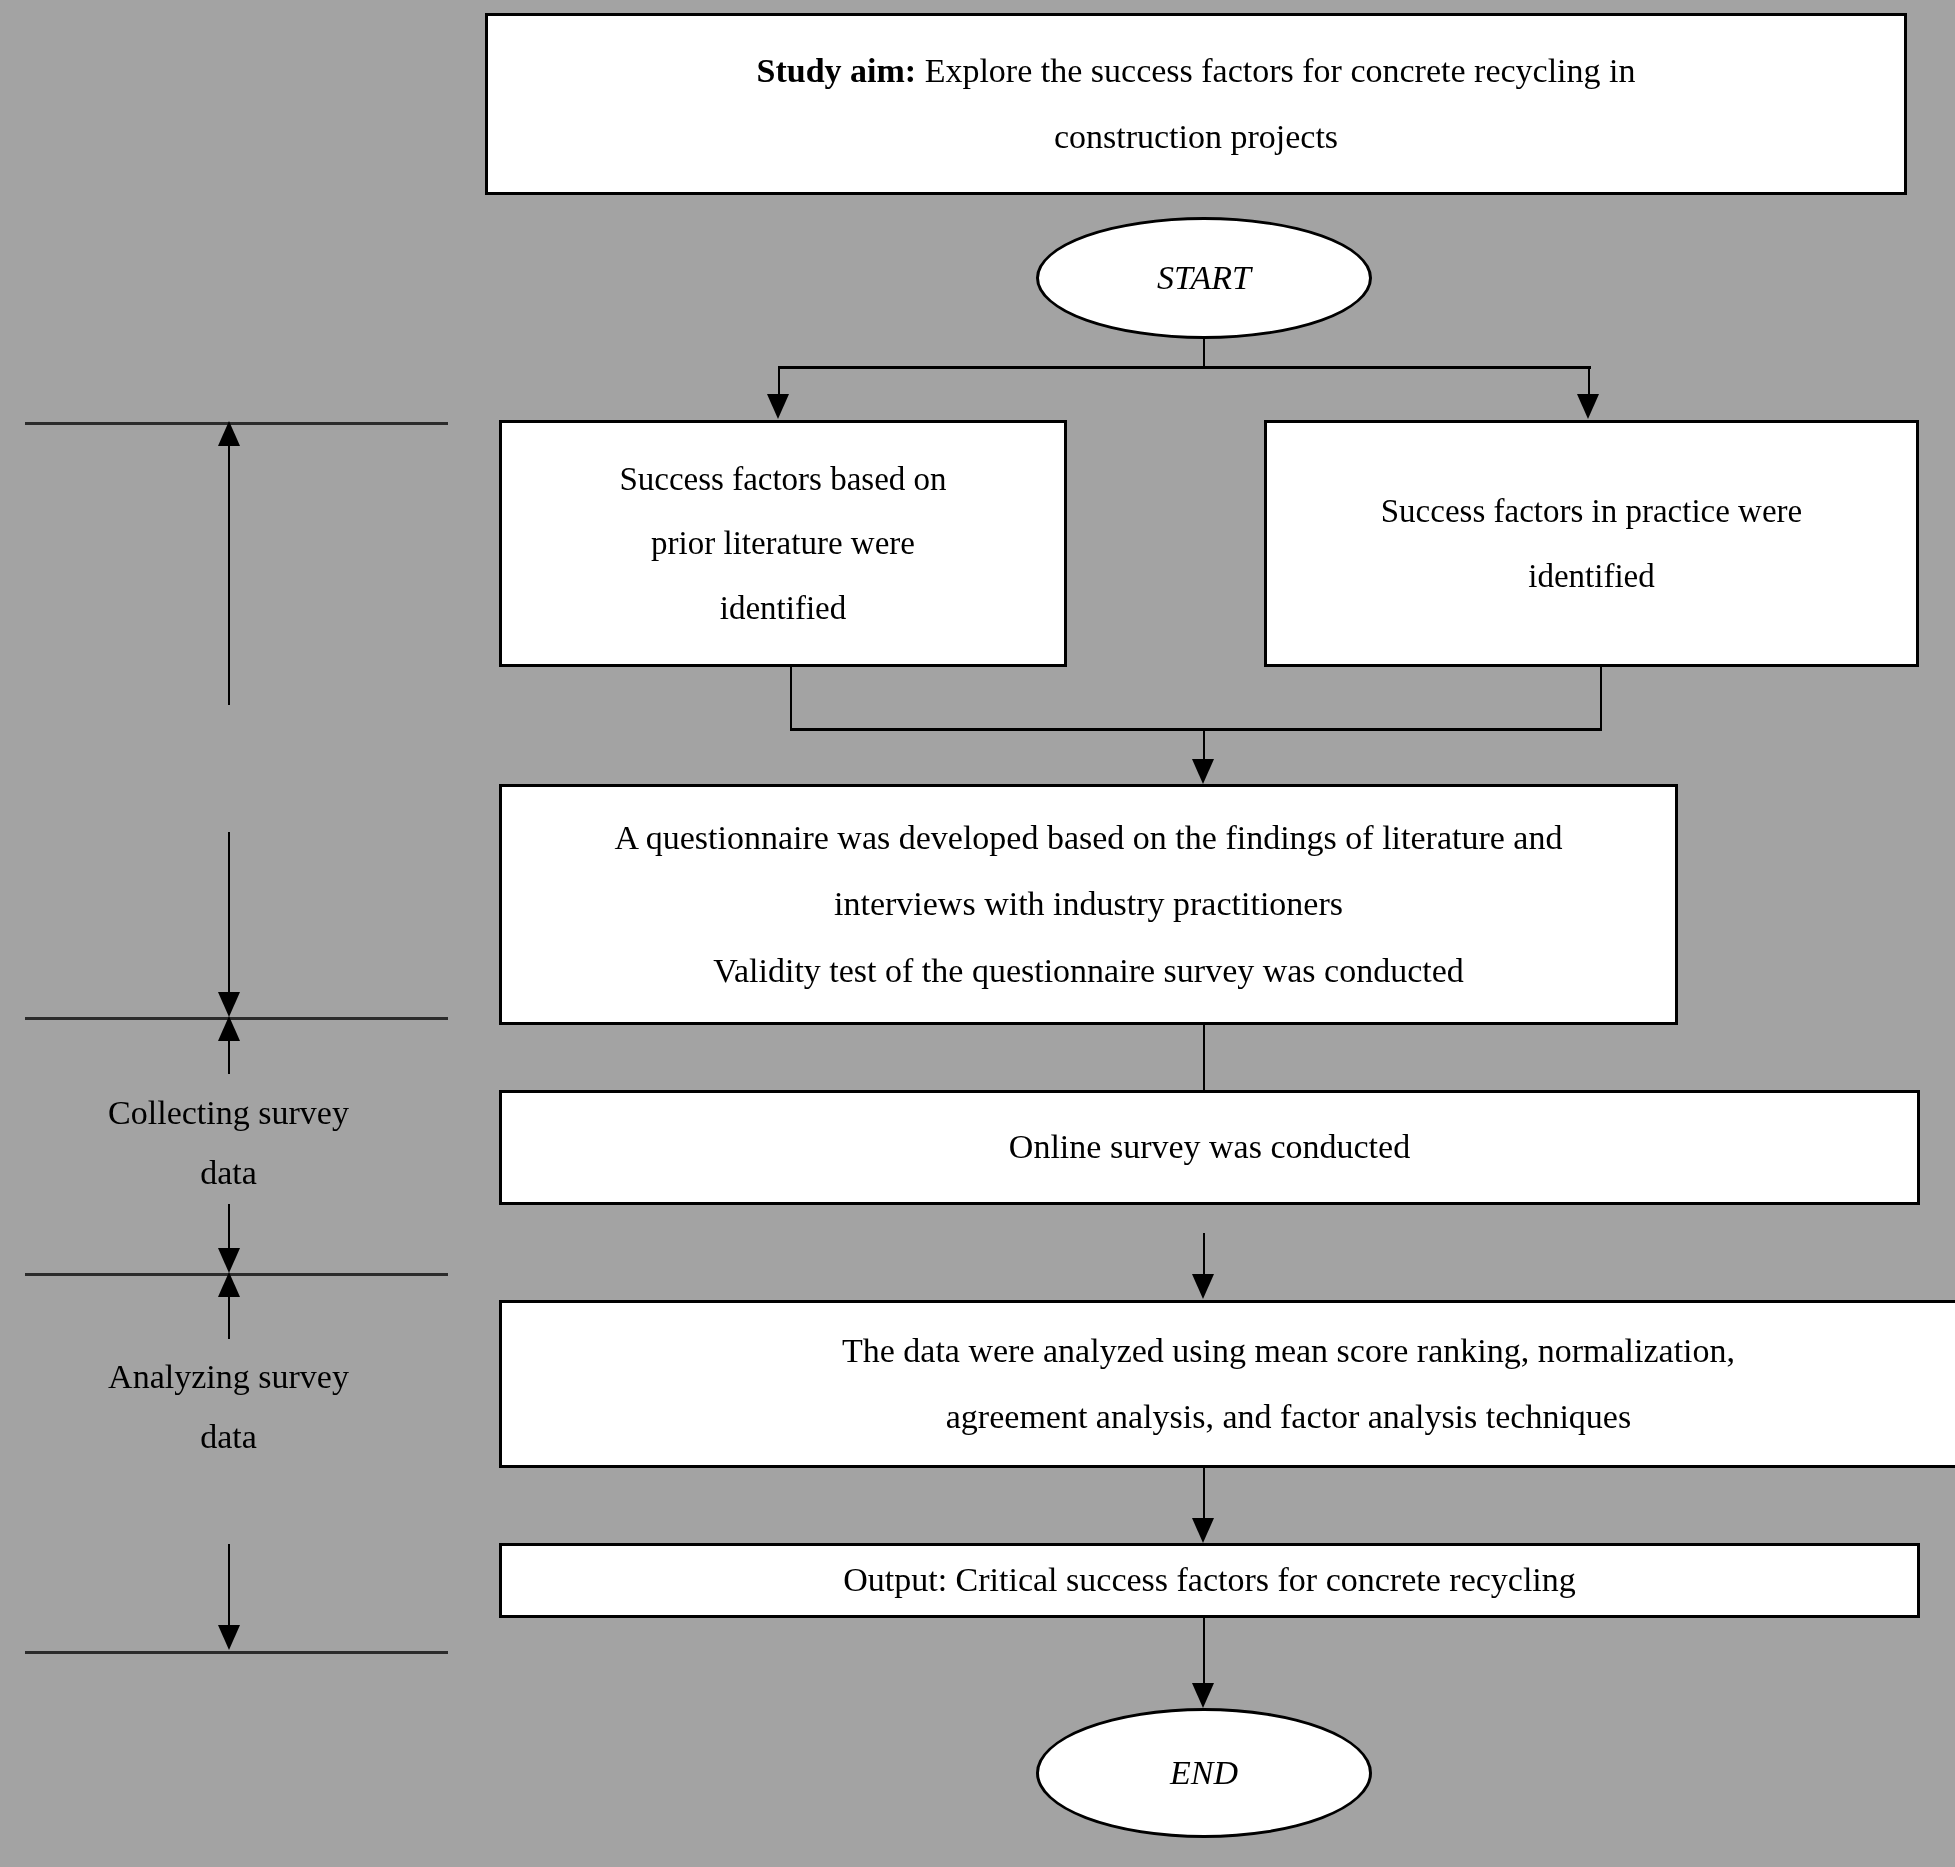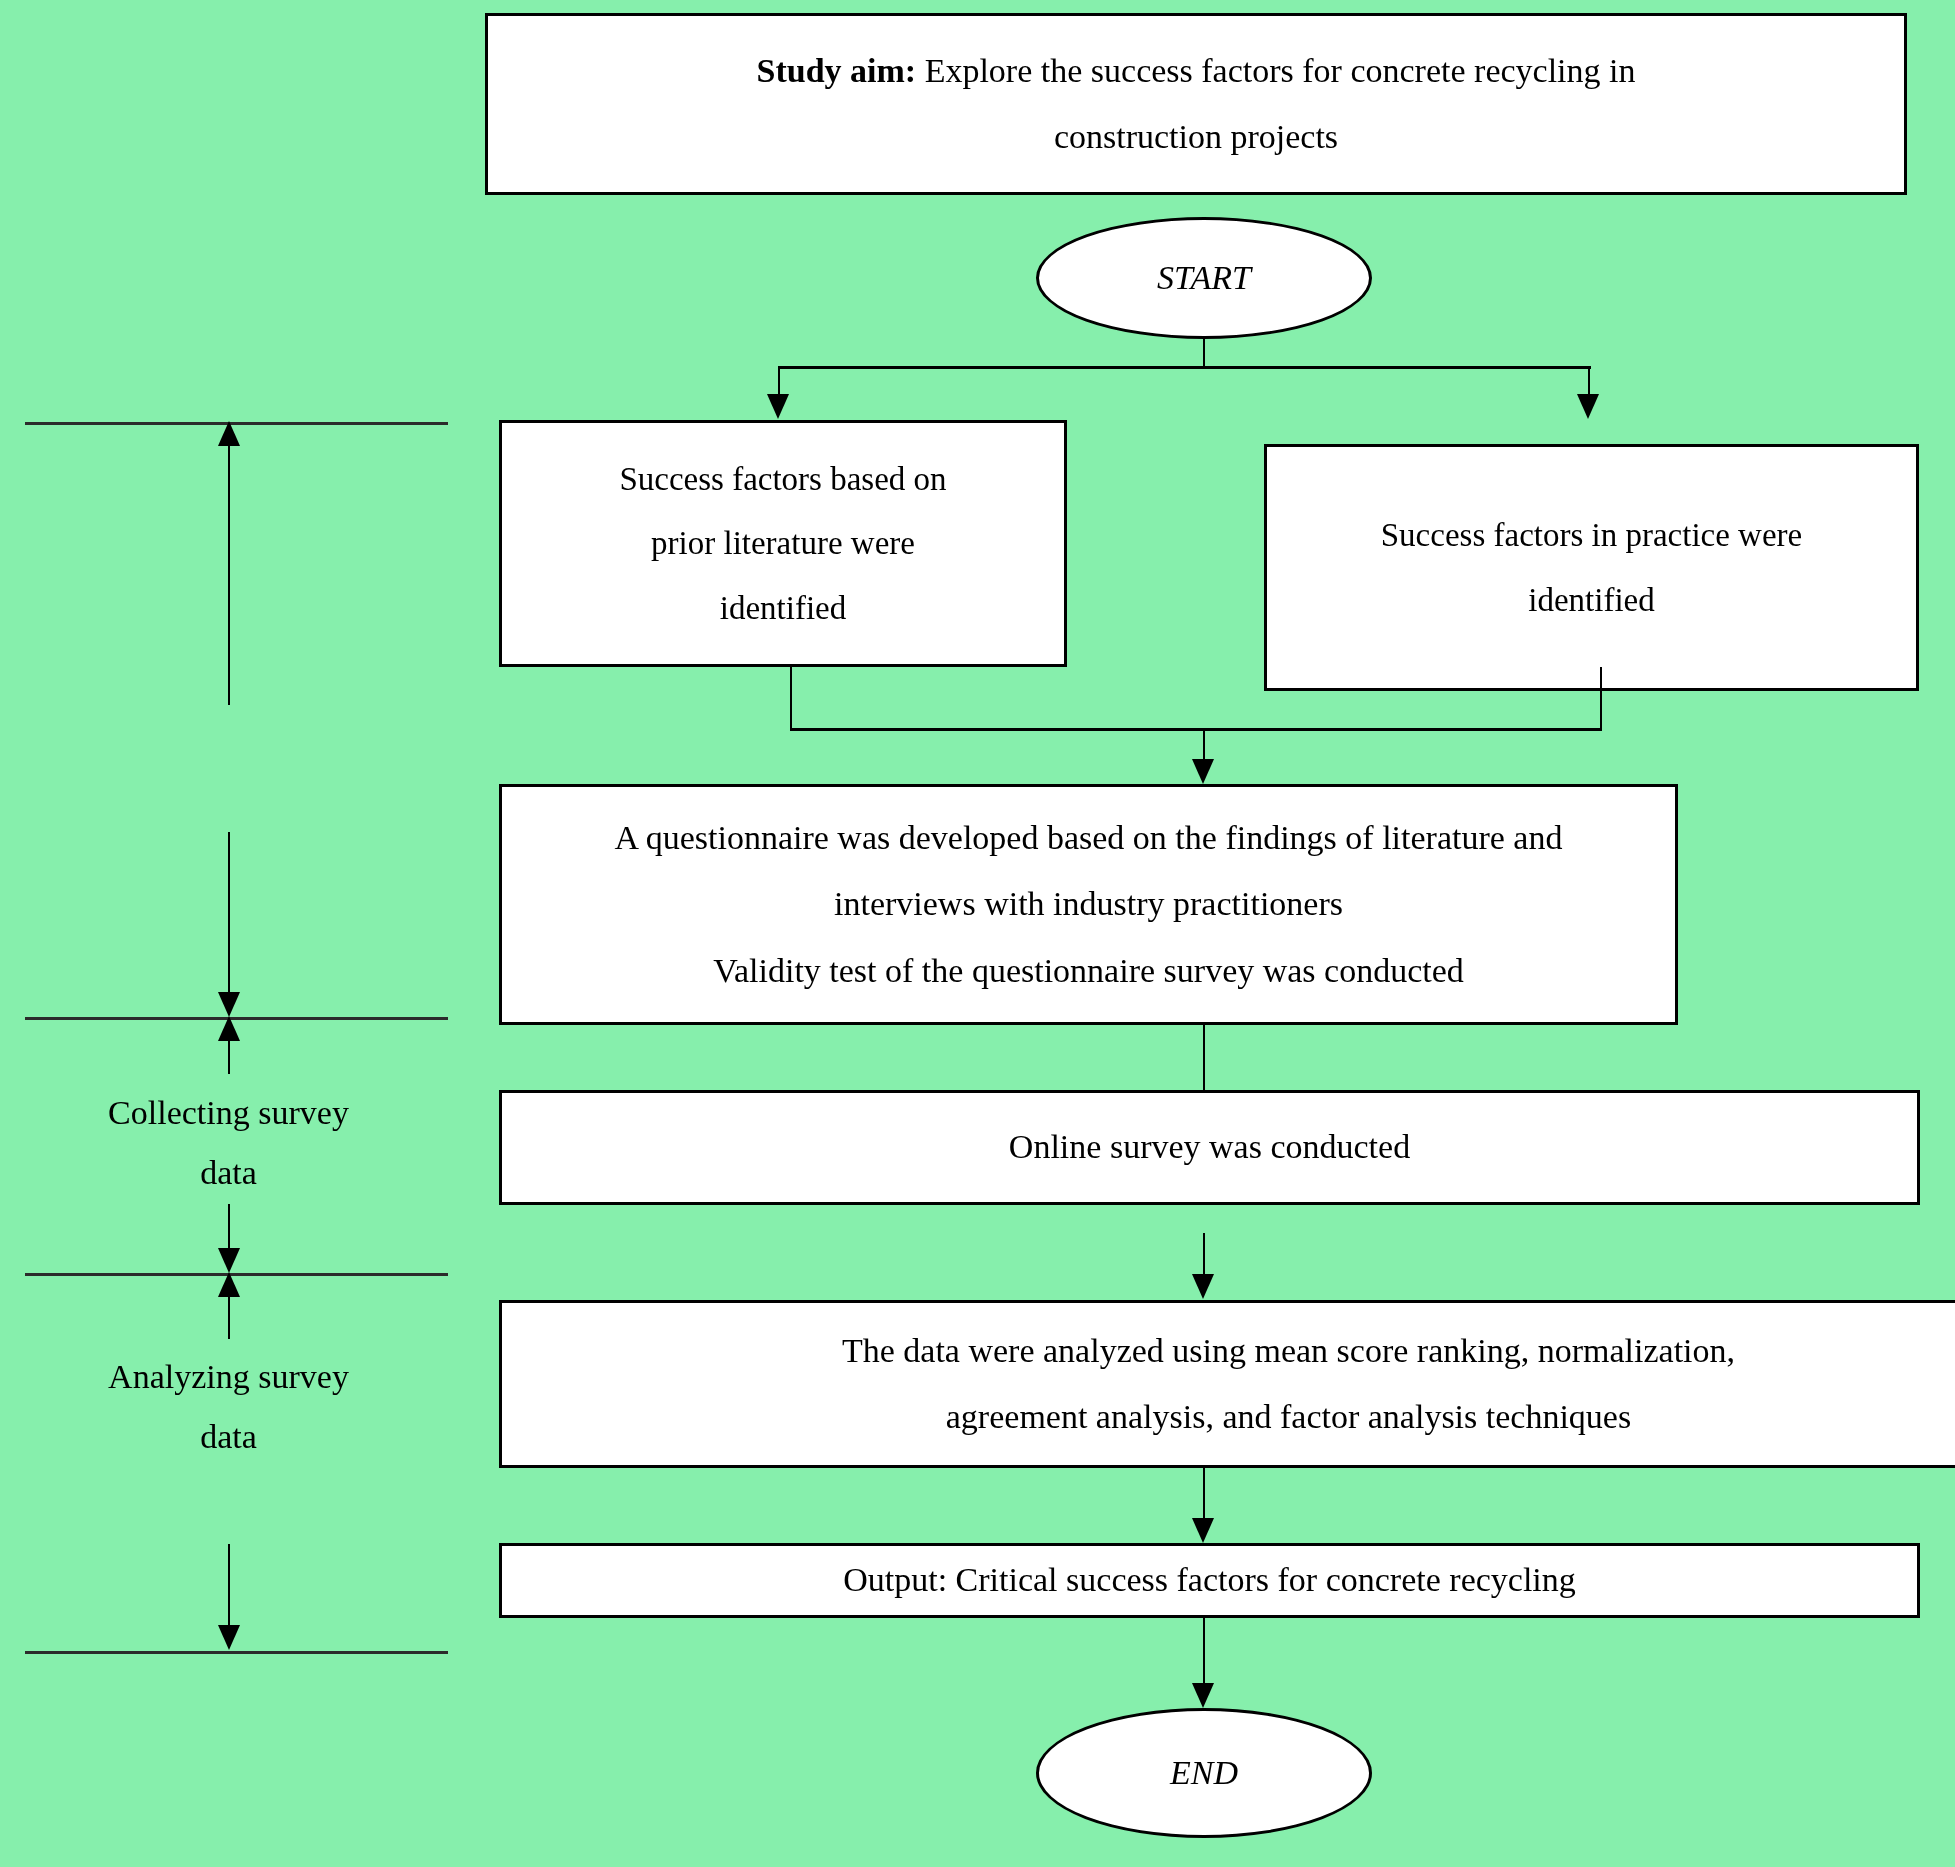--- a/index.html
+++ b/index.html
@@ -9,21 +9,21 @@
     background: #ffffff;
   }
   body {
     font-family: "Liberation Serif", "DejaVu Serif", serif;
     color: #000000;
   }
   #figure {
     position: relative;
     width: 1955px;
     height: 1867px;
-    background: #86efac;
+    background: #a3a3a3;
     overflow: hidden;
   }
 
   
   .box {
     position: absolute;
     box-sizing: border-box;
     border: 3.1px solid #000000;
     background: #ffffff;
     display: flex;
@@ -122,21 +122,21 @@
 
   <div class="vline" style="left:1588px; top:366px; width:2.2px; height:29px;"></div>
   <div class="arrow-down" style="left:1577px; top:394px;"></div>
 
   <div class="box t-74" style="left:499px; top:420px; width:568px; height:247px;">
     <span class="line">Success factors based on</span>
     <span class="line">prior literature were</span>
     <span class="line">identified</span>
   </div>
 
-  <div class="box t-74" style="left:1264px; top:420px; width:655px; height:247px;margin-top:24px;">
+  <div class="box t-74" style="left:1264px; top:420px; width:655px; height:247px;">
     <span class="line">Success factors in practice were</span>
     <span class="line">identified</span>
   </div>
 
   <div class="vline" style="left:790px; top:667px; width:2.2px; height:63px;"></div>
   <div class="vline" style="left:1600px; top:667px; width:2.2px; height:63px;"></div>
   <div class="hline" style="left:790px; top:728px; width:812px; height:2.7px;"></div>
   <div class="vline" style="left:1203px; top:728px; width:2.2px; height:34px;"></div>
   <div class="arrow-down" style="left:1192px; top:759px;"></div>
 

